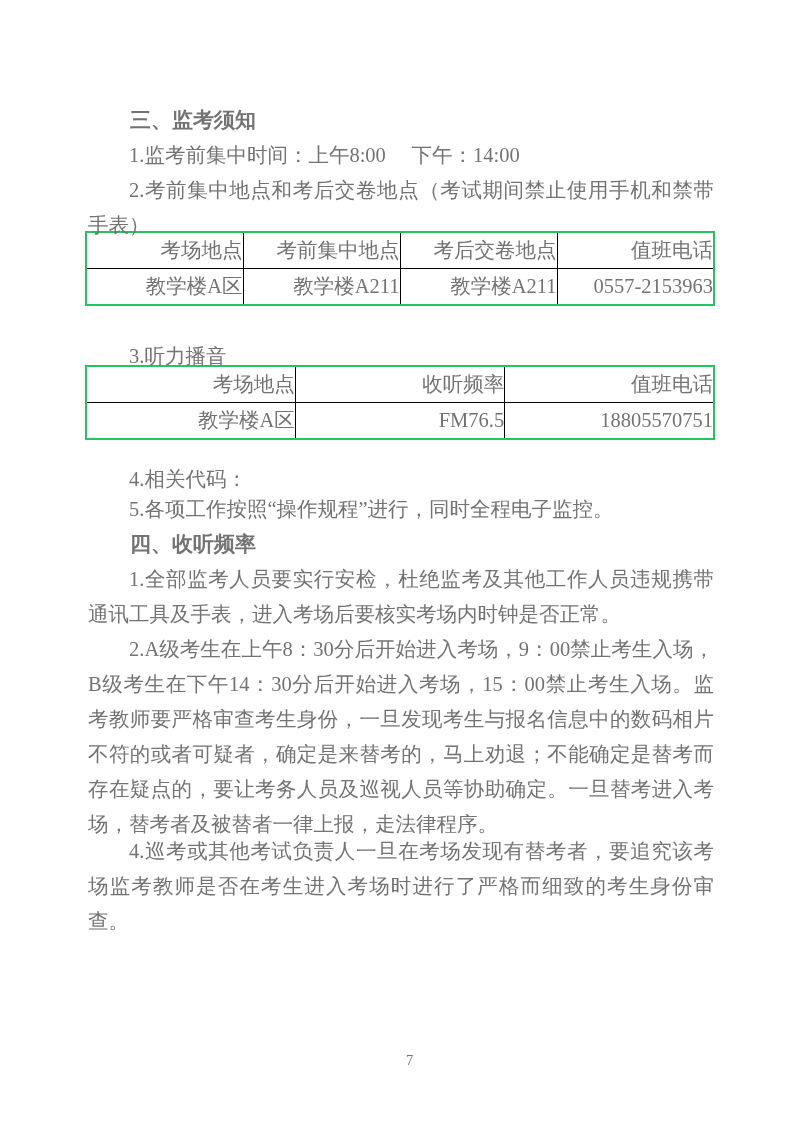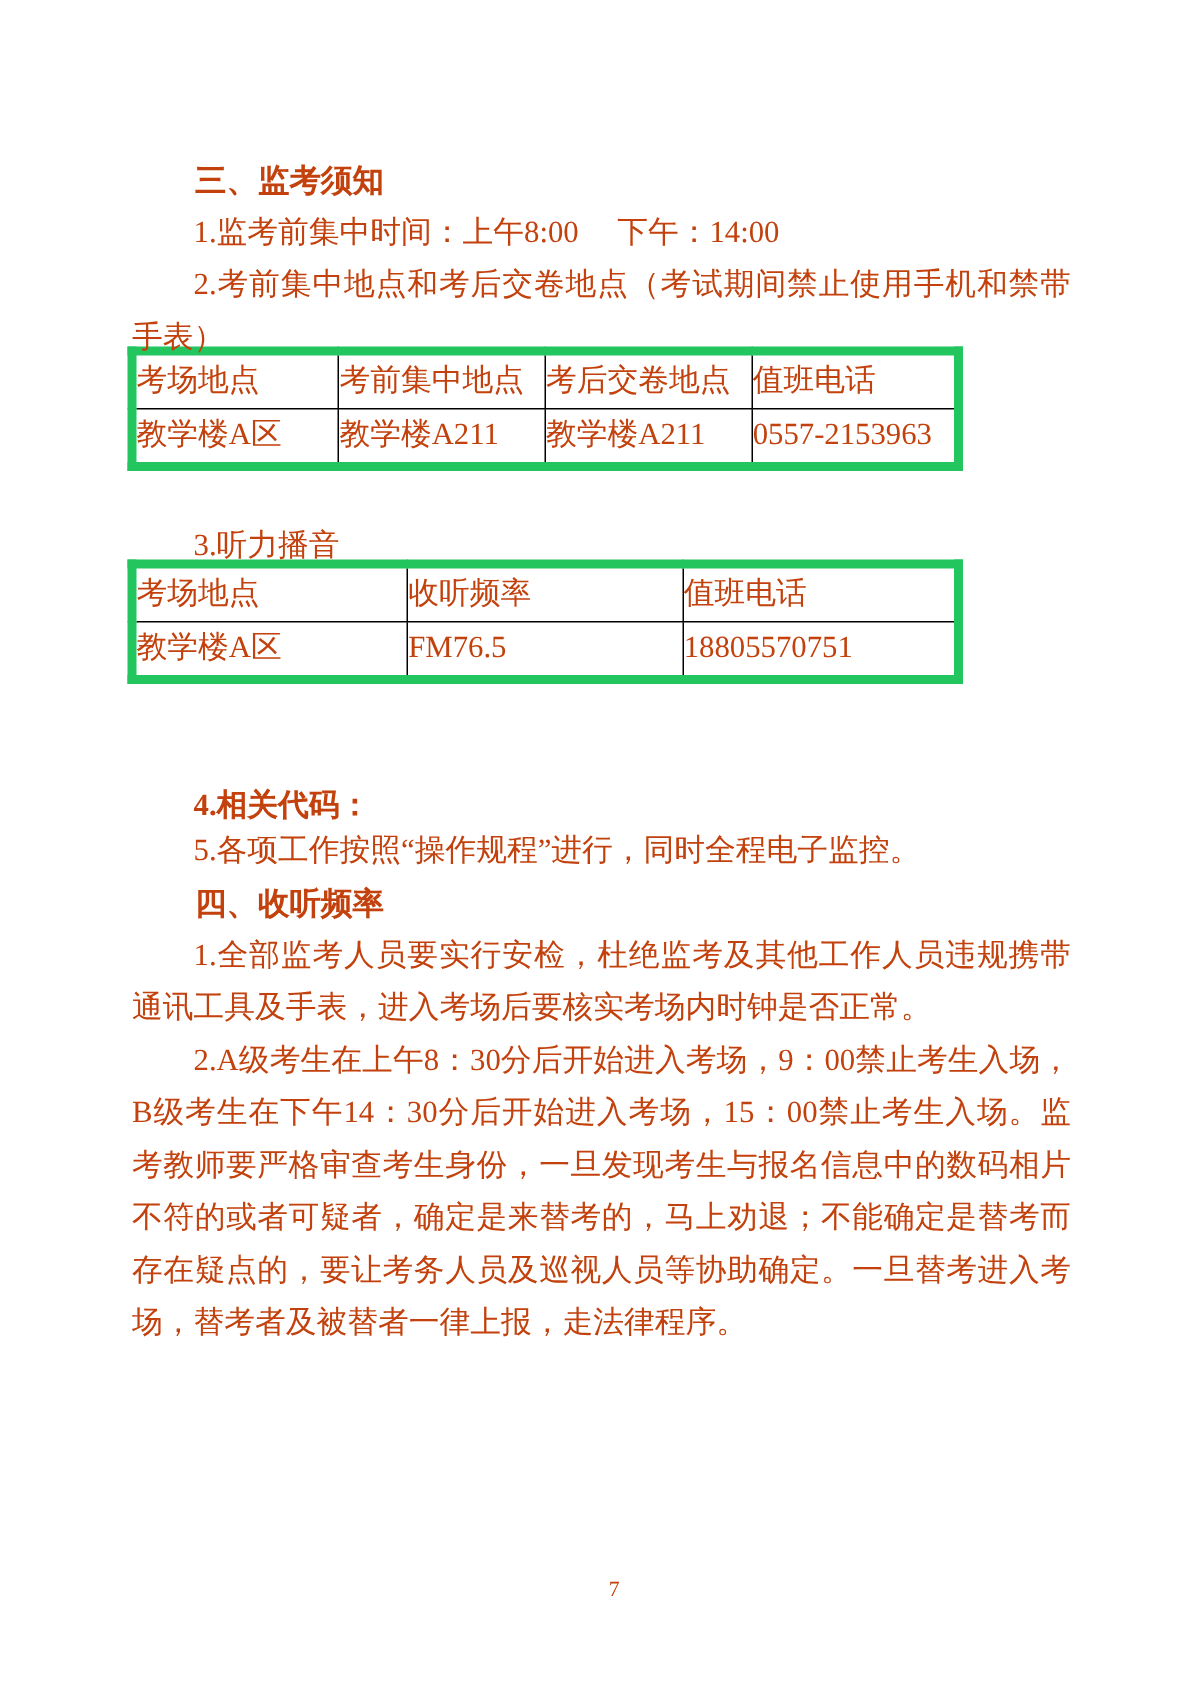--- a/index.html
+++ b/index.html
@@ -4,21 +4,21 @@
 <style>
   * { box-sizing: border-box; }
   html, body { margin: 0; padding: 0; background: #ffffff; }
   .page {
     position: relative;
     width: 793px;
     height: 1122px;
     background: #ffffff;
     overflow: hidden;
     font-family: "Liberation Serif", "DejaVu Serif", serif;
-    color: #c2410c;
+    color: #737373;
   }
   .content {
     position: absolute;
     left: 88px;
     top: 103px;
     width: 626px;
     font-size: 20.5px;
     line-height: 35px;
   }
   p { margin: 0; }
@@ -27,37 +27,37 @@
   h2.sec {
     margin: 0;
     font-size: 21px;
     font-weight: bold;
     line-height: 35px;
     text-indent: 2em;
   }
   table.doc {
     border-collapse: collapse;
     table-layout: fixed;
-    width: 557px;
+    width: 630px;
     margin-left: -3px;
-    text-align: left;
-    border: 6px solid #22c55e;
+    text-align: right;
+    border: 2px solid #22c55e;
   }
   table.doc th, table.doc td {
     border: 1px solid #000;
     font-weight: normal;
     height: 36px;
     padding: 0;
     font-size: 20.5px;
     vertical-align: middle;
   }
   #table1 { margin-top: -12px; }
   #item3  { margin-top: 33px; }
   #table2 { margin-top: -9px; }
-  #item4  { margin-top: 64px; font-weight: bold; }
+  #item4  { margin-top: 22px; }
   #item5  { margin-top: -5px; }
   #para4  { margin-top: -8px; }
   .pagenum {
     position: absolute;
     left: 0;
     right: 0;
     top: 1050px;
     text-align: center;
     padding-left: 26px;
     font-size: 14.5px;
@@ -116,18 +116,19 @@
 
     <p class="ind" id="item4">4.相关代码：</p>
     <p class="ind" id="item5">5.各项工作按照“操作规程”进行，同时全程电子监控。</p>
 
     <h2 class="sec">四、收听频率</h2>
 
     <p class="ind just">1.全部监考人员要实行安检，杜绝监考及其他工作人员违规携带通讯工具及手表，进入考场后要核实考场内时钟是否正常。</p>
 
     <p class="ind just">2.A级考生在上午8：30分后开始进入考场，9：00禁止考生入场，B级考生在下午14：30分后开始进入考场，15：00禁止考生入场。监考教师要严格审查考生身份，一旦发现考生与报名信息中的数码相片不符的或者可疑者，确定是来替考的，马上劝退；不能确定是替考而存在疑点的，要让考务人员及巡视人员等协助确定。一旦替考进入考场，替考者及被替者一律上报，走法律程序。</p>
 
+    <p class="ind just" id="para4">4.巡考或其他考试负责人一旦在考场发现有替考者，要追究该考场监考教师是否在考生进入考场时进行了严格而细致的考生身份审查。</p>
 
 
   </div>
 
   <div class="pagenum">7</div>
 </div>
 
 </body></html>

